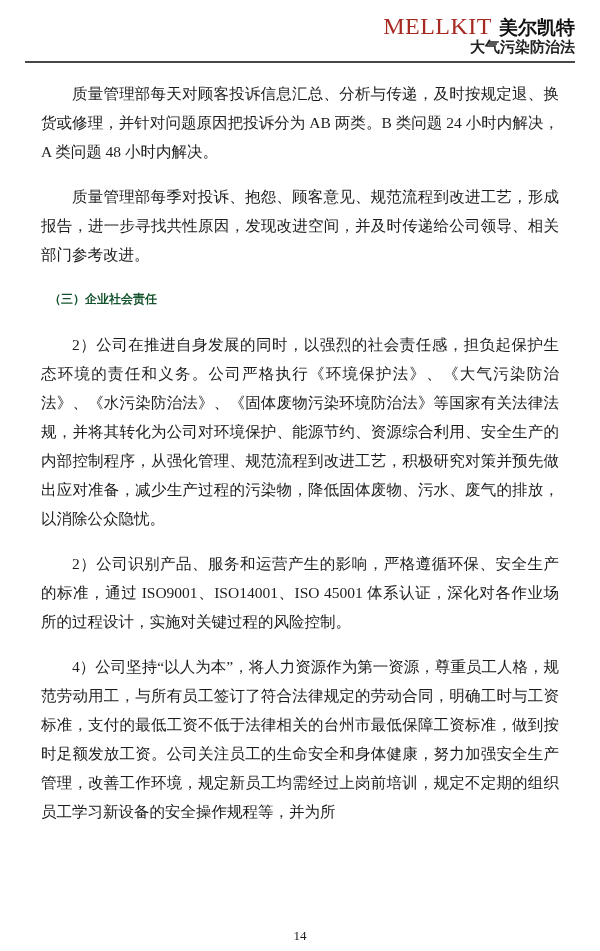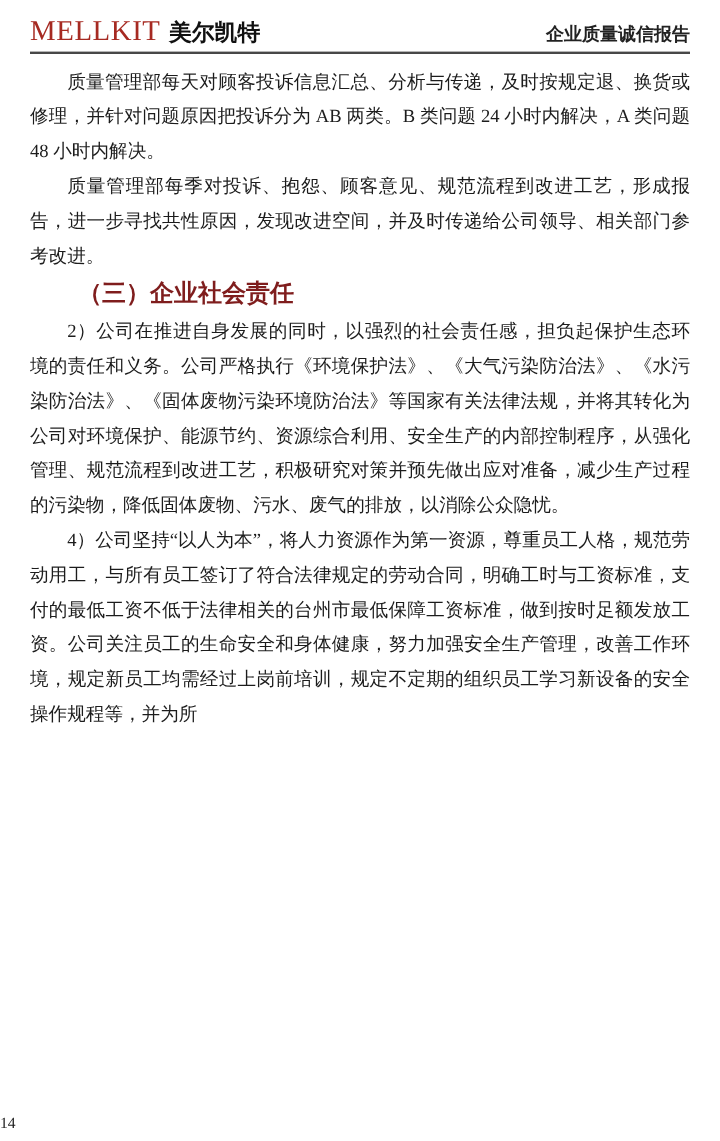--- a/index.html
+++ b/index.html
@@ -18,20 +18,21 @@
     font-family: "Liberation Serif", "DejaVu Serif", serif;
     color: #1c1c1c;
   }
   
   .page-header {
     display: flex;
     justify-content: space-between;
     align-items: flex-end;
     border-bottom: 2px solid #474747;
     padding-bottom: 5px;
+    flex-direction: column;
   }
   .brand {
     display: flex;
     align-items: baseline;
     white-space: nowrap;
   }
   .brand-en {
     font-size: 24px;
     line-height: 1;
     letter-spacing: 0.5px;
@@ -53,59 +54,61 @@
   }
   
   .document-body {
     margin-top: 9px;
     font-size: 15.5px;
     line-height: 29px;
     text-align: justify;
     text-justify: inter-ideograph;
   }
   .document-body p {
-    margin: 0;
+    margin: 16px;
     text-indent: 2em;
   }
   .section-heading {
     font-family: "Liberation Sans", "DejaVu Sans", sans-serif;
     font-weight: bold;
-    font-size: 20px;
+    font-size: 12px;
     text-indent: 2em;
     margin: 3px 0 2px 0;
-    color: #7f1d1d;
+    color: #14532d;
   }
   
   .page-footer {
     position: absolute;
     left: 0;
     right: 0;
     bottom: 7px;
+    text-align: center;
     font-size: 13px;
     color: #1c1c1c;
   }
 </style>
 </head>
 <body>
 
 <div class="page">
 
   <div class="page-header">
     <div class="brand">
       <span class="brand-en" style="color: rgb(166, 42, 34);">MELLKIT</span>
       <span class="brand-zh">美尔凯特</span>
     </div>
-    <div class="report-title">企业质量诚信报告</div>
+    <div class="report-title">大气污染防治法</div>
   </div>
 
   <div class="document-body">
     <p>质量管理部每天对顾客投诉信息汇总、分析与传递，及时按规定退、换货或修理，并针对问题原因把投诉分为 AB 两类。B 类问题 24 小时内解决，A 类问题 48 小时内解决。</p>
     <p>质量管理部每季对投诉、抱怨、顾客意见、规范流程到改进工艺，形成报告，进一步寻找共性原因，发现改进空间，并及时传递给公司领导、相关部门参考改进。</p>
     <div class="section-heading">（三）企业社会责任</div>
     <p>2）公司在推进自身发展的同时，以强烈的社会责任感，担负起保护生态环境的责任和义务。公司严格执行《环境保护法》、《大气污染防治法》、《水污染防治法》、《固体废物污染环境防治法》等国家有关法律法规，并将其转化为公司对环境保护、能源节约、资源综合利用、安全生产的内部控制程序，从强化管理、规范流程到改进工艺，积极研究对策并预先做出应对准备，减少生产过程的污染物，降低固体废物、污水、废气的排放，以消除公众隐忧。</p>
+    <p>2）公司识别产品、服务和运营产生的影响，严格遵循环保、安全生产的标准，通过 ISO9001、ISO14001、ISO 45001 体系认证，深化对各作业场所的过程设计，实施对关键过程的风险控制。</p>
     <p>4）公司坚持“以人为本”，将人力资源作为第一资源，尊重员工人格，规范劳动用工，与所有员工签订了符合法律规定的劳动合同，明确工时与工资标准，支付的最低工资不低于法律相关的台州市最低保障工资标准，做到按时足额发放工资。公司关注员工的生命安全和身体健康，努力加强安全生产管理，改善工作环境，规定新员工均需经过上岗前培训，规定不定期的组织员工学习新设备的安全操作规程等，并为所</p>
   </div>
 
   <div class="page-footer">
     <span>14</span>
   </div>
 
 </div>
 
 </body></html>

